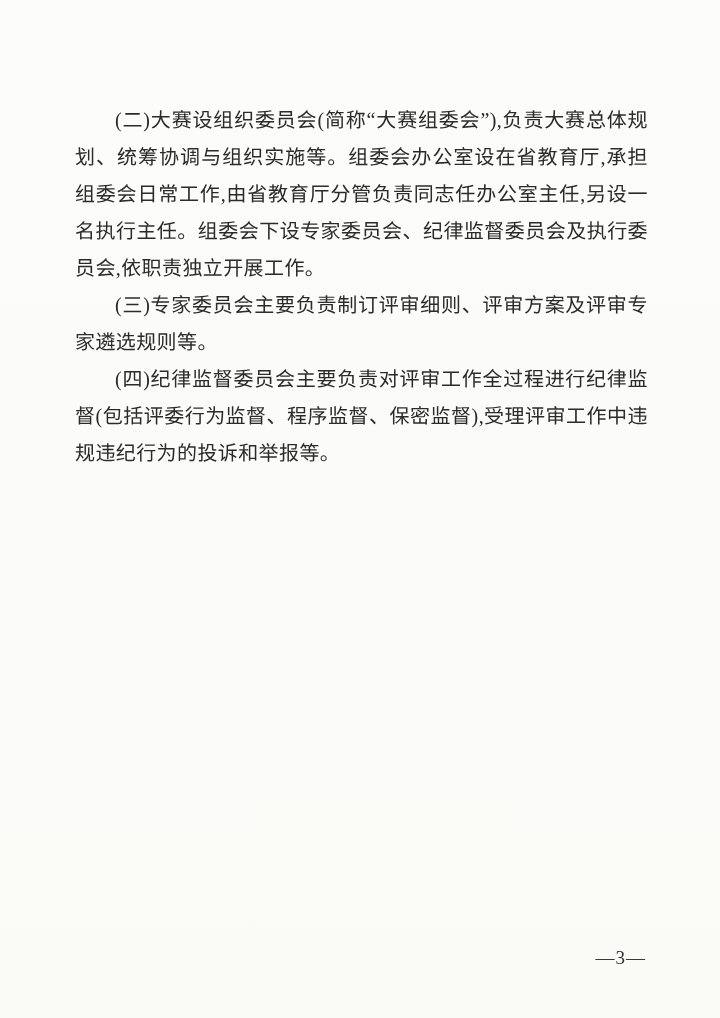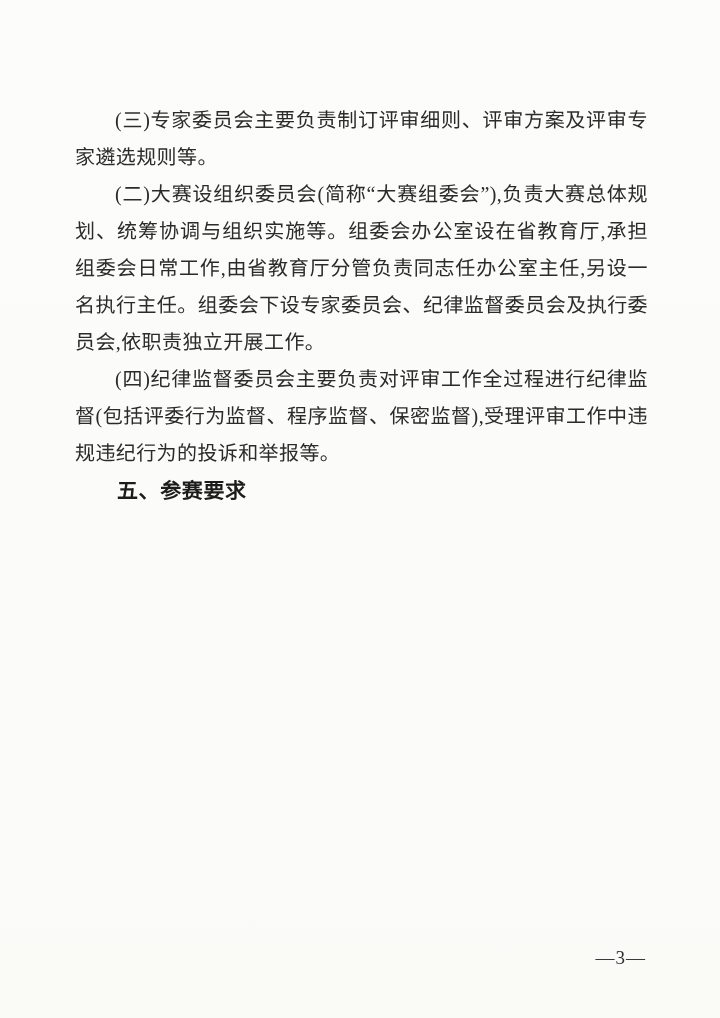--- a/index.html
+++ b/index.html
@@ -57,21 +57,20 @@
     letter-spacing: 1px;
     color: #303030;
   }
 </style>
 </head>
 <body>
 
 <main class="paper">
   <section class="doc-body">
 
-  <p class="para">(三)专家委员会主要负责制订评审细则、评审方案及评审专家遴选规则等。</p>
-      <p class="para">(二)大赛设组织委员会(简称“大赛组委会”),负责大赛总体规划、统筹协调与组织实施等。组委会办公室设在省教育厅,承担组委会日常工作,由省教育厅分管负责同志任办公室主任,另设一名执行主任。组委会下设专家委员会、纪律监督委员会及执行委员会,依职责独立开展工作。</p>
+  <p class="para">(二)大赛设组织委员会(简称“大赛组委会”),负责大赛总体规划、统筹协调与组织实施等。组委会办公室设在省教育厅,承担组委会日常工作,由省教育厅分管负责同志任办公室主任,另设一名执行主任。组委会下设专家委员会、纪律监督委员会及执行委员会,依职责独立开展工作。</p>
+      <p class="para">(三)专家委员会主要负责制订评审细则、评审方案及评审专家遴选规则等。</p>
       <p class="para">(四)纪律监督委员会主要负责对评审工作全过程进行纪律监督(包括评委行为监督、程序监督、保密监督),受理评审工作中违规违纪行为的投诉和举报等。</p>
-      <h2 class="heading">五、参赛要求</h2>
     </section>
   <footer class="page-footer">
     <span class="page-number">—3—</span>
   </footer>
 </main>
 
 </body></html>

